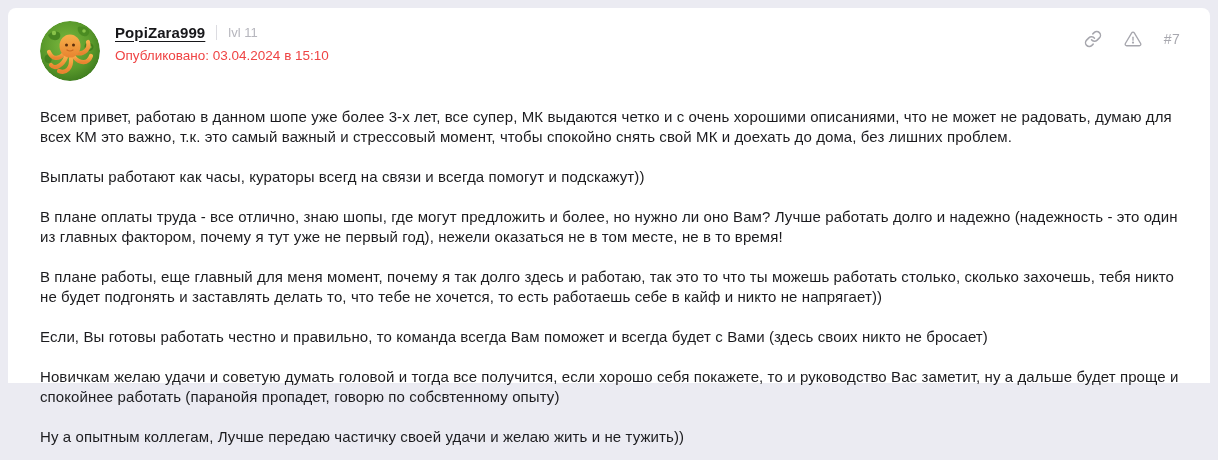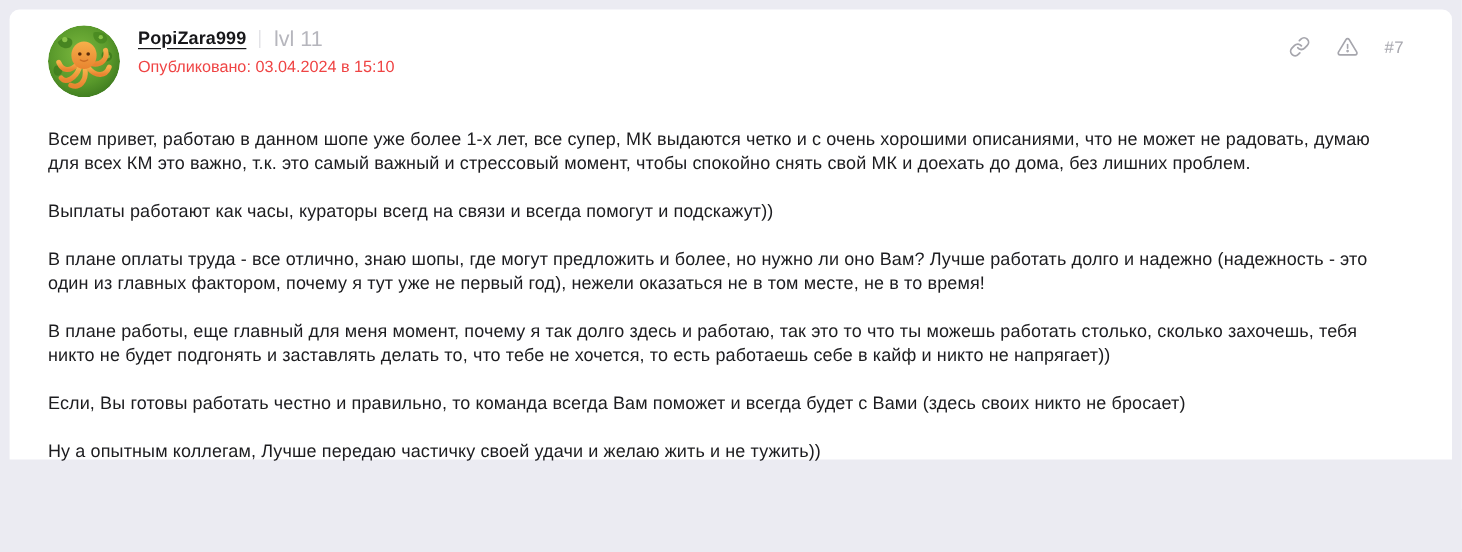--- a/index.html
+++ b/index.html
@@ -13,21 +13,21 @@
   }
   .post-card {
     position: absolute;
     left: 8px;
     top: 8px;
     width: 1202px;
     height: 375px;
     background: #ffffff;
     border-radius: 8px 8px 0 0;
     box-sizing: border-box;
-    padding: 13px 40px 0 32px;
+    padding: 13px 30px 0 32px;
   }
   .post-header {
     display: flex;
     align-items: flex-start;
   }
   .avatar {
     width: 60px;
     height: 60px;
     border-radius: 50%;
     overflow: hidden;
@@ -55,21 +55,21 @@
     cursor: pointer;
     letter-spacing: .1px;
   }
   .v-divider {
     width: 1px;
     height: 15px;
     background: #dcdce1;
     margin: 0 11px;
   }
   .user-level {
-    font-size: 18px;
+    font-size: 13px;
     color: #b6b6bd;
   }
   .meta-line {
     font-size: 13.5px;
     color: #ef4444;
     margin-top: 7px;
     line-height: 14px;
   }
   .header-actions {
     margin-left: auto;
@@ -167,21 +167,22 @@
           <line x1="12" y1="9.5" x2="12" y2="13.5"></line>
           <circle cx="12" cy="16.8" r="0.6" fill="#a6a6ad"></circle>
         </svg>
       </span>
       <span class="post-number">#7</span>
     </div>
 
   </div>
 
   <div class="post-body">
-    <p>Всем привет, работаю в данном шопе уже более 1-х лет, все супер, МК выдаются четко и с очень хорошими описаниями, что не может не радовать, думаю для всех КМ это важно, т.к. это самый важный и стрессовый момент, чтобы спокойно снять свой МК и доехать до дома, без лишних проблем.</p>
+    <p>Всем привет, работаю в данном шопе уже более 3-х лет, все супер, МК выдаются четко и с очень хорошими описаниями, что не может не радовать, думаю для всех КМ это важно, т.к. это самый важный и стрессовый момент, чтобы спокойно снять свой МК и доехать до дома, без лишних проблем.</p>
     <p>Выплаты работают как часы, кураторы всегд на связи и всегда помогут и подскажут))</p>
     <p>В плане оплаты труда - все отлично, знаю шопы, где могут предложить и более, но нужно ли оно Вам? Лучше работать долго и надежно (надежность - это один из главных фактором, почему я тут уже не первый год), нежели оказаться не в том месте, не в то время!</p>
     <p>В плане работы, еще главный для меня момент, почему я так долго здесь и работаю, так это то что ты можешь работать столько, сколько захочешь, тебя никто не будет подгонять и заставлять делать то, что тебе не хочется, то есть работаешь себе в кайф и никто не напрягает))</p>
     <p>Если, Вы готовы работать честно и правильно, то команда всегда Вам поможет и всегда будет с Вами (здесь своих никто не бросает)</p>
+    <p>Новичкам желаю удачи и советую думать головой и тогда все получится, если хорошо себя покажете, то и руководство Вас заметит, ну а дальше будет проще и спокойнее работать (паранойя пропадет, говорю по собсвтенному опыту)</p>
     <p>Ну а опытным коллегам, Лучше передаю частичку своей удачи и желаю жить и не тужить))</p>
   </div>
 
 </div>
 
 </body></html>

